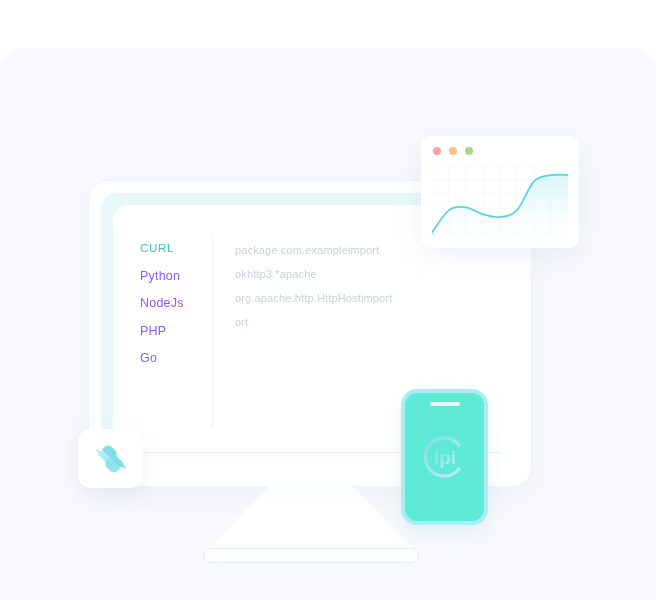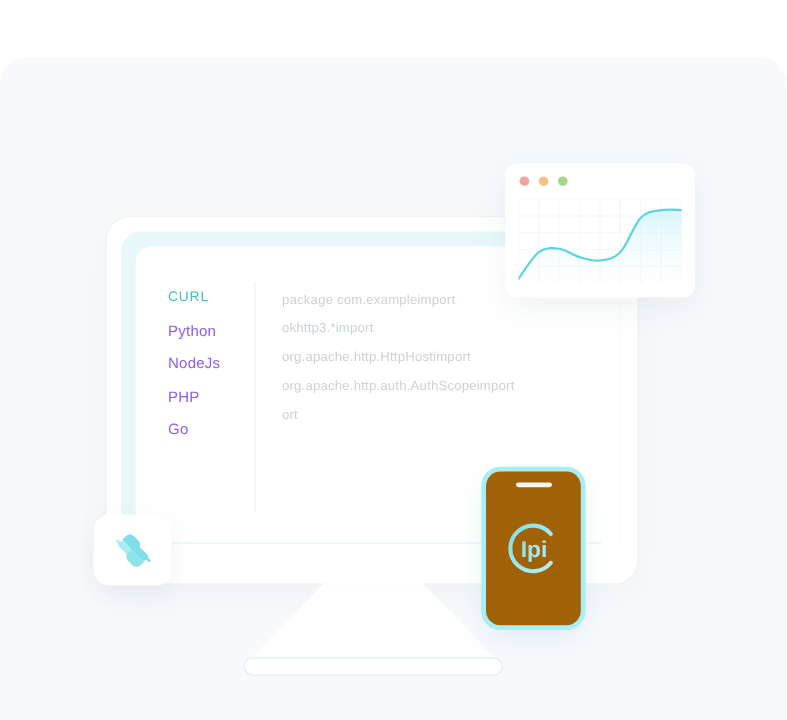--- a/index.html
+++ b/index.html
@@ -101,21 +101,21 @@
   .dot{width:8px;height:8px;border-radius:50%;}
   #chart-plot{
     position:absolute;left:11px;top:30px;width:136px;height:70px;
   }
 
   
   #phone{
     position:absolute;left:401px;top:341px;width:79px;height:128px;
     border:4px solid #a8eef4;
     border-radius:16px;
-    background:#a16207;
+    background:#5eead4;
     box-shadow:0 8px 20px rgba(120,180,195,.14);
   }
   #phone-speaker{
     position:absolute;left:50%;top:9px;transform:translateX(-50%);
     width:30px;height:4px;border-radius:3px;background:#f1f4f5;
   }
   #phone-logo{
     position:absolute;left:50%;top:50%;transform:translate(-50%,-50%);
     width:52px;height:52px;
   }
@@ -146,23 +146,22 @@
         <div class="lang-item">Python</div>
         <div class="lang-item">NodeJs</div>
         <div class="lang-item">PHP</div>
         <div class="lang-item">Go</div>
       </div>
 
       <div id="lang-divider"></div>
 
       <div id="code-lines">
         <div class="code-line">package com.exampleimport</div>
-        <div class="code-line">okhttp3.*import</div>
+        <div class="code-line">okhttp3.*apache</div>
         <div class="code-line">org.apache.http.HttpHostimport</div>
-        <div class="code-line">org.apache.http.auth.AuthScopeimport</div>
         <div class="code-line">ort</div>
       </div>
 
     </div>
 
     <div id="screen-divider"></div>
   </div>
 
   <div id="stand-neck"></div>
   <div id="stand-base"></div>

